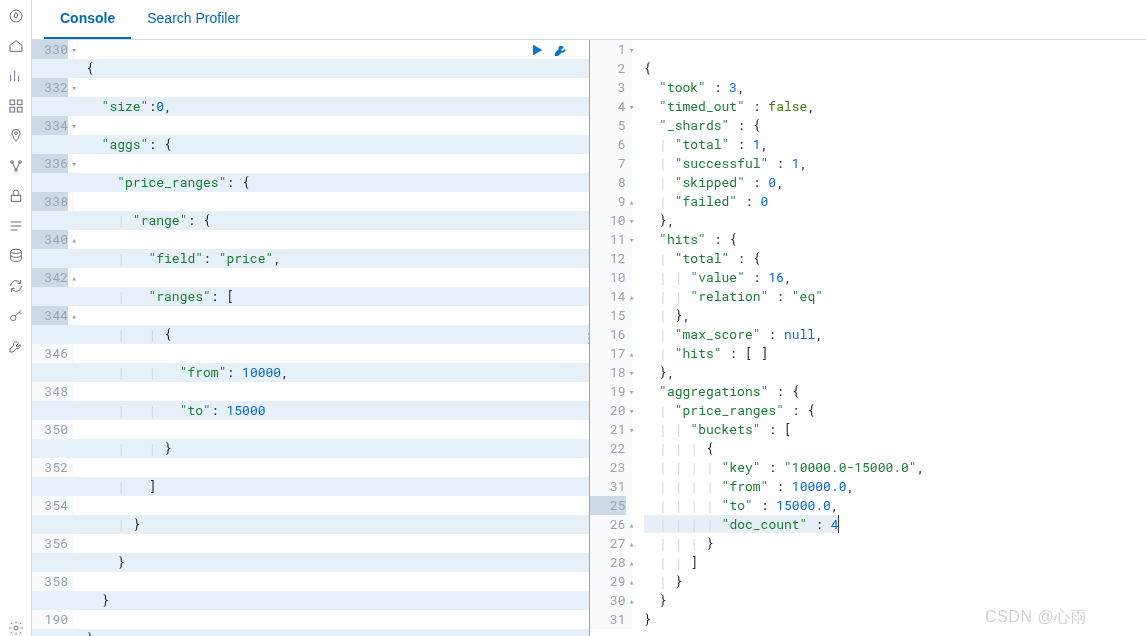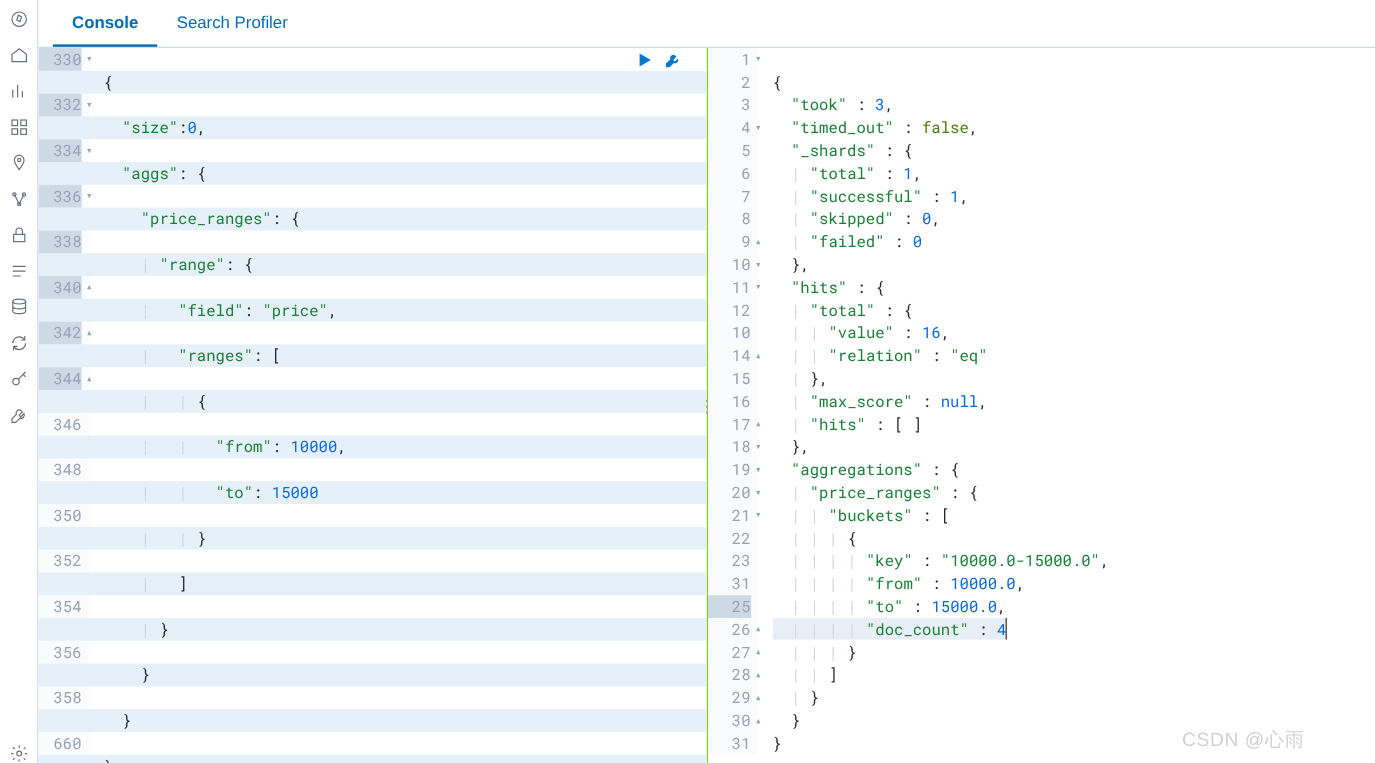--- a/index.html
+++ b/index.html
@@ -165,21 +165,21 @@
             <div class="gline">350</div>
             <div class="gline">351</div>
             <div class="gline">352</div>
             <div class="gline">353</div>
             <div class="gline">354</div>
             <div class="gline">355</div>
             <div class="gline">356</div>
             <div class="gline">357</div>
             <div class="gline">358</div>
             <div class="gline">359</div>
-            <div class="gline">660</div>
+            <div class="gline">190</div>
           </div>
         <div class="code">
 <span class="line hl"><span class="tok-punc">{</span></span>
 <span class="line hl">  <span class="tok-key">"size"</span><span class="tok-punc">:</span><span class="tok-num">0</span><span class="tok-punc">,</span></span>
 <span class="line hl">  <span class="tok-key">"aggs"</span><span class="tok-punc">: {</span></span>
 <span class="line hl">    <span class="tok-key">"price_ranges"</span><span class="tok-punc">: {</span></span>
 <span class="line hl">    <span class="indent">|</span> <span class="tok-key">"range"</span><span class="tok-punc">: {</span></span>
 <span class="line hl">    <span class="indent">|</span>   <span class="tok-key">"field"</span><span class="tok-punc">: </span><span class="tok-str">"price"</span><span class="tok-punc">,</span></span>
 <span class="line hl">    <span class="indent">|</span>   <span class="tok-key">"ranges"</span><span class="tok-punc">: [</span></span>
 <span class="line hl">    <span class="indent">|</span>   <span class="indent">|</span> <span class="tok-punc">{</span></span>

